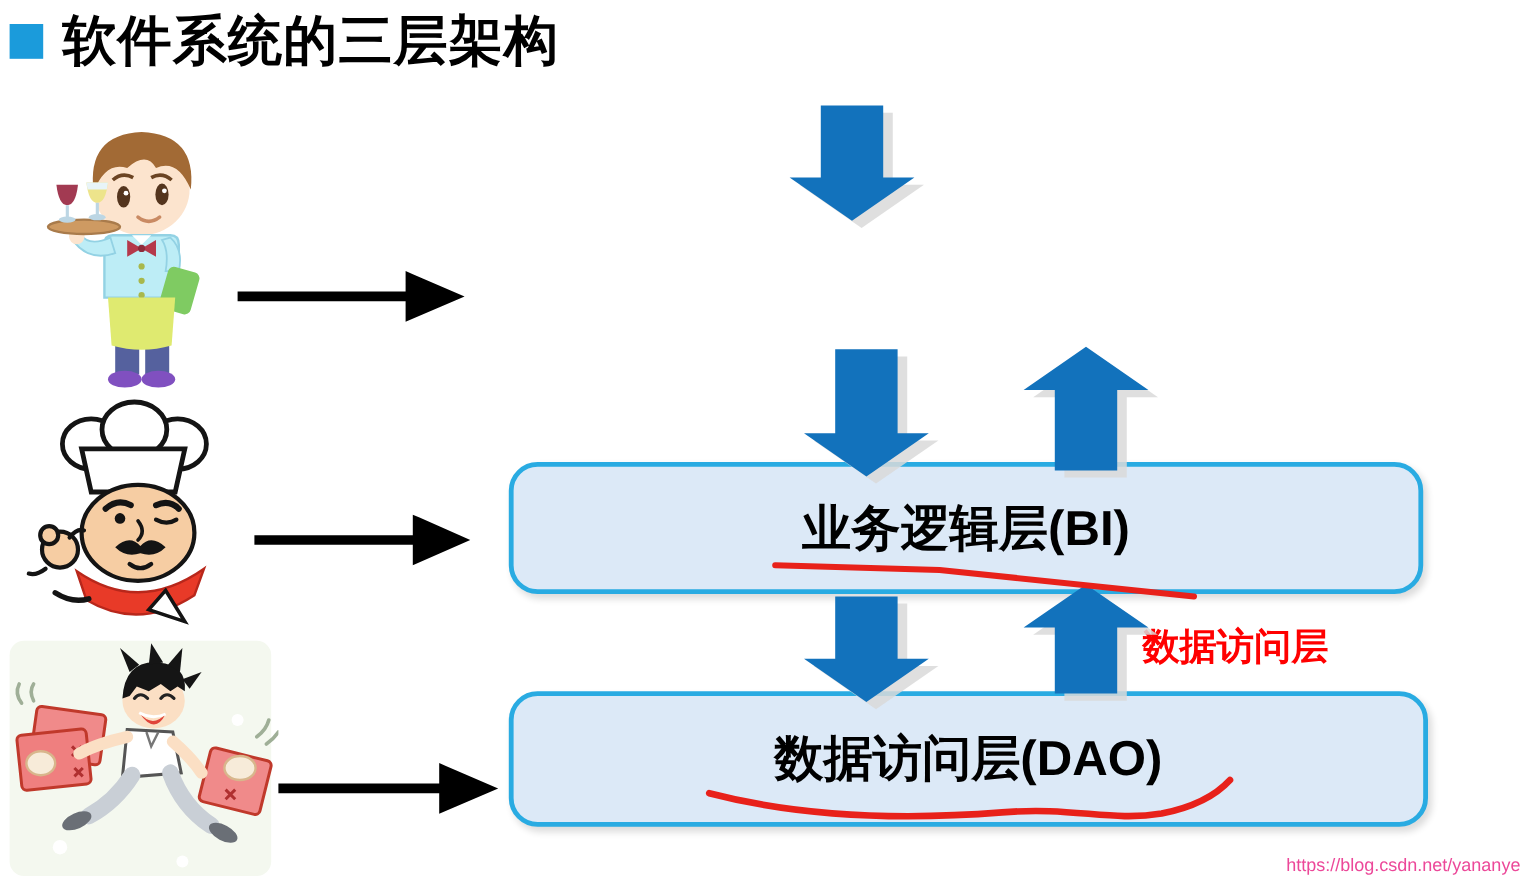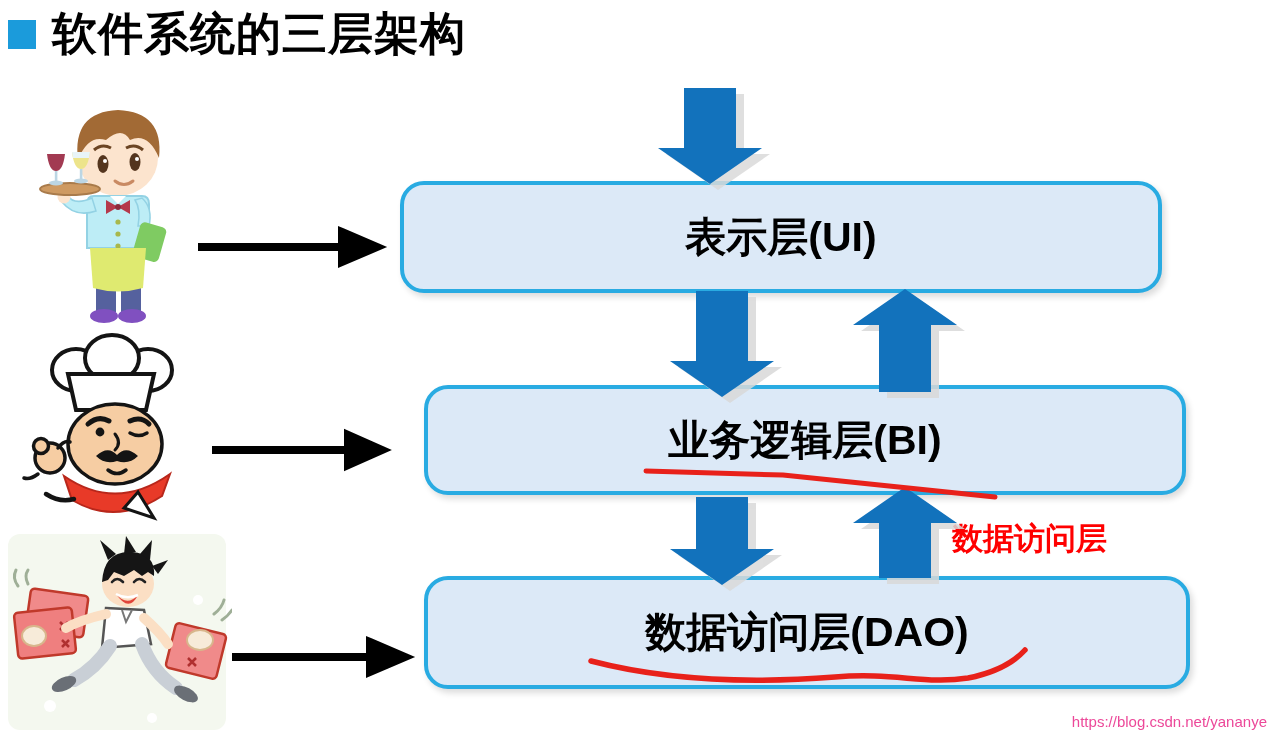--- a/index.html
+++ b/index.html
@@ -58,23 +58,20 @@
 </head>
 <body>
 
 <div class="stage">
 
   <div class="title-bullet"></div>
   <div class="page-title">软件系统的三层架构</div>
 
   <div class="red-label lbl-return-data">数据访问层</div>
 
-  <div class="layer-box box-ui">
-    <span>表示层(UI)</span>
-  </div>
   <div class="layer-box box-dao">
     <span>数据访问层(DAO)</span>
   </div>
   <div class="layer-box box-bi">
     <span>业务逻辑层(BI)</span>
   </div>
 
   <svg class="actor actor-waiter" width="190" height="235" viewBox="0 0 190 235">
     <ellipse cx="100" cy="62" rx="40" ry="38" fill="#FCE4CE"></ellipse>
     <path d="M60,64 Q54,16 100,14 Q146,16 141,62 Q130,36 112,44 Q104,30 88,44 Q70,38 60,64 Z" fill="#A26A35"></path>

